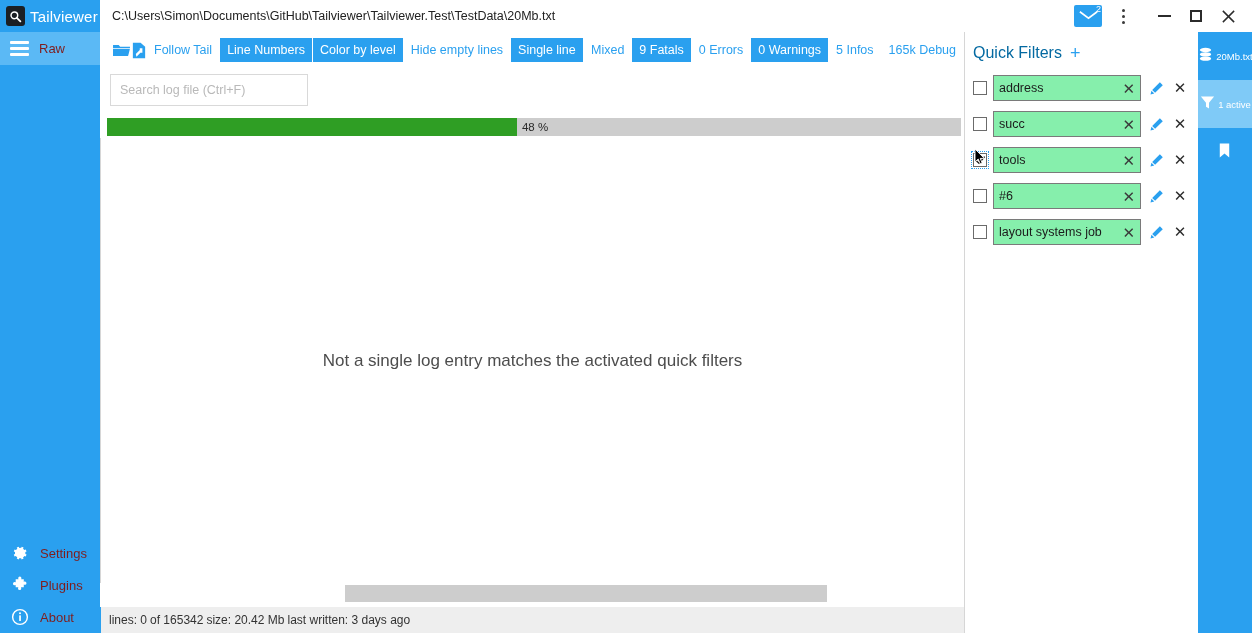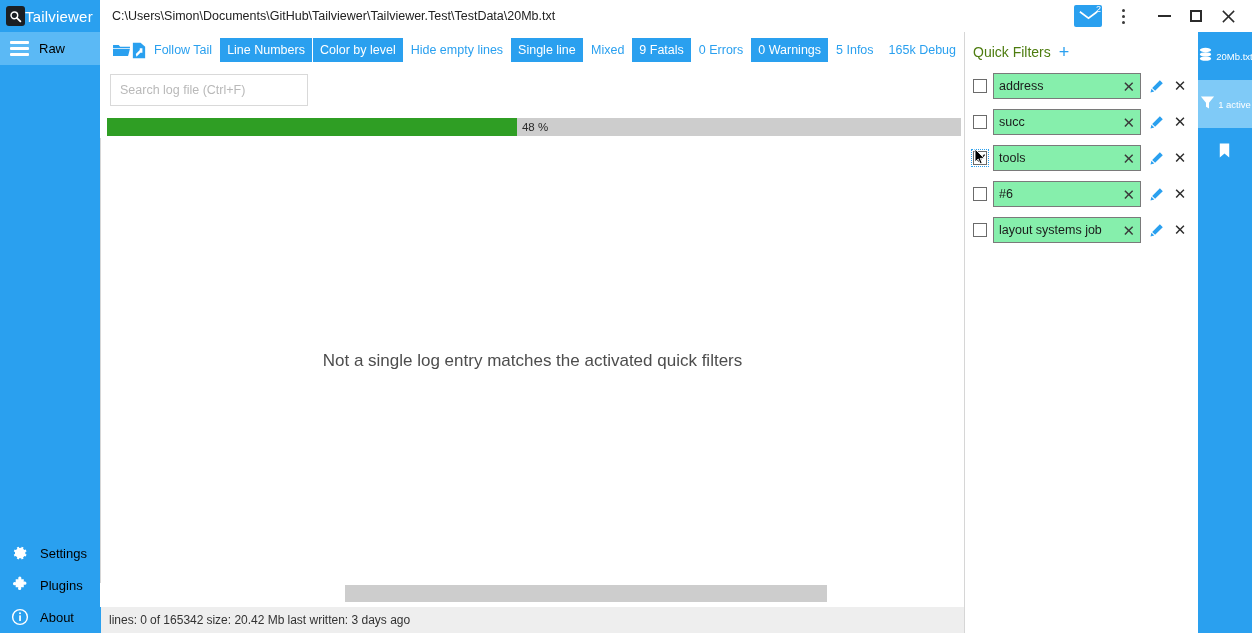--- a/index.html
+++ b/index.html
@@ -11,21 +11,21 @@
   }
   #app { position: relative; width: 1252px; height: 633px; background:#fff; }
 
   
   .titlebar {
     position: absolute; left:0; top:0; width:1252px; height:32px;
     background:#ffffff; display:flex; align-items:center;
   }
   .logo-box {
     width:100px; height:32px; background:#2aa0ef;
-    display:flex; align-items:center; padding-left:6px;
+    display:flex; align-items:center; gap:5px; padding-left:6px;
   }
   .logo-mark {
     width:19px; height:20px; background:#1b1f24; border-radius:3px;
     display:flex; align-items:center; justify-content:center; flex:0 0 auto;
   }
   .logo-text { color:#ffffff; font-size:15px; letter-spacing:.2px; }
   .title-path {
     flex:1; padding-left:12px; font-size:12.5px; color:#222; white-space:nowrap;
   }
   .win-area { display:flex; align-items:center; height:32px; }
@@ -44,21 +44,21 @@
   .wmin { width:13px; height:2px; background:#2b2b2b; display:block; }
   .wmax { width:12px; height:12px; border:2px solid #2b2b2b; display:block; }
 
   
   .sidebar {
     position:absolute; left:0; top:32px; width:100px; height:601px;
     background:#2aa0ef;
   }
   .sb-item {
     height:33px; display:flex; align-items:center; gap:10px; padding-left:10px;
-    color:#000000; font-size:13px;
+    color:#7f1d1d; font-size:13px;
   }
   .sb-item.active { background:#5bb9f5; }
   .sb-bottom { position:absolute; bottom:0; left:0; width:100px; }
   .sb-bottom .sb-item { height:32px; }
   .burger { width:19px; display:flex; flex-direction:column; gap:3px; }
   .burger i { display:block; height:3px; background:#ffffff; border-radius:1px; }
   .sb-ico { width:20px; height:20px; display:flex; align-items:center; justify-content:center; }
 
   
   .toolbar {
@@ -112,21 +112,21 @@
   }
 
   
   .qf-panel {
     position:absolute; left:964px; top:32px; width:234px; height:601px;
     background:#ffffff; border-left:1px solid #d6d6d6;
   }
   .qf-head {
     display:flex; align-items:center; gap:8px; padding:12px 0 8px 8px;
   }
-  .qf-title { font-size:14px; color:#4d7c0f; }
+  .qf-title { font-size:16px; color:#0369a1; }
   .qf-plus { font-size:18px; color:#2aa0ef; line-height:14px; }
   .qf-row { display:flex; align-items:center; gap:6px; padding:2px 0 2px 8px; height:36px; }
   .qf-check {
     width:14px; height:14px; border:1px solid #6b6b6b; background:#fff;
     display:flex; align-items:center; justify-content:center; flex:0 0 auto;
   }
   .qf-check.checked { outline:1px dotted #2aa0ef; outline-offset:1px; }
   .qf-input {
     width:148px; height:26px; border:1px solid #7a7a7a; background:#86efac;
     display:flex; align-items:center; padding-left:5px;

